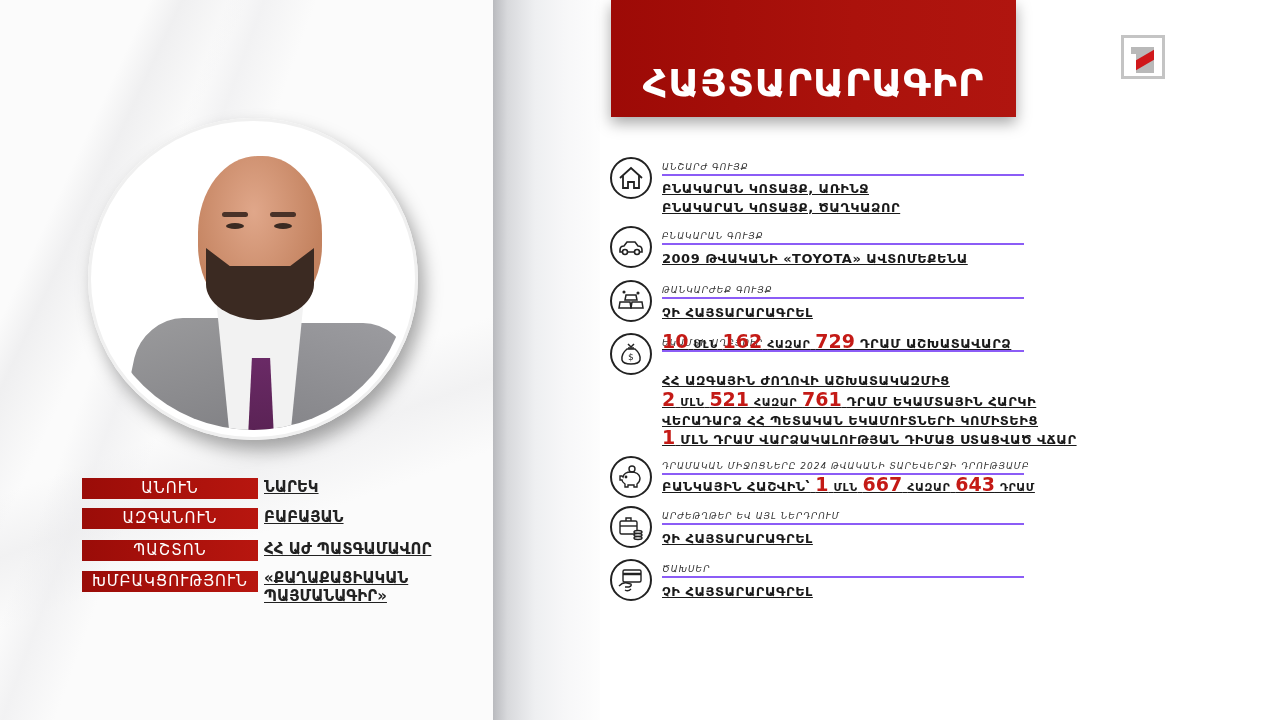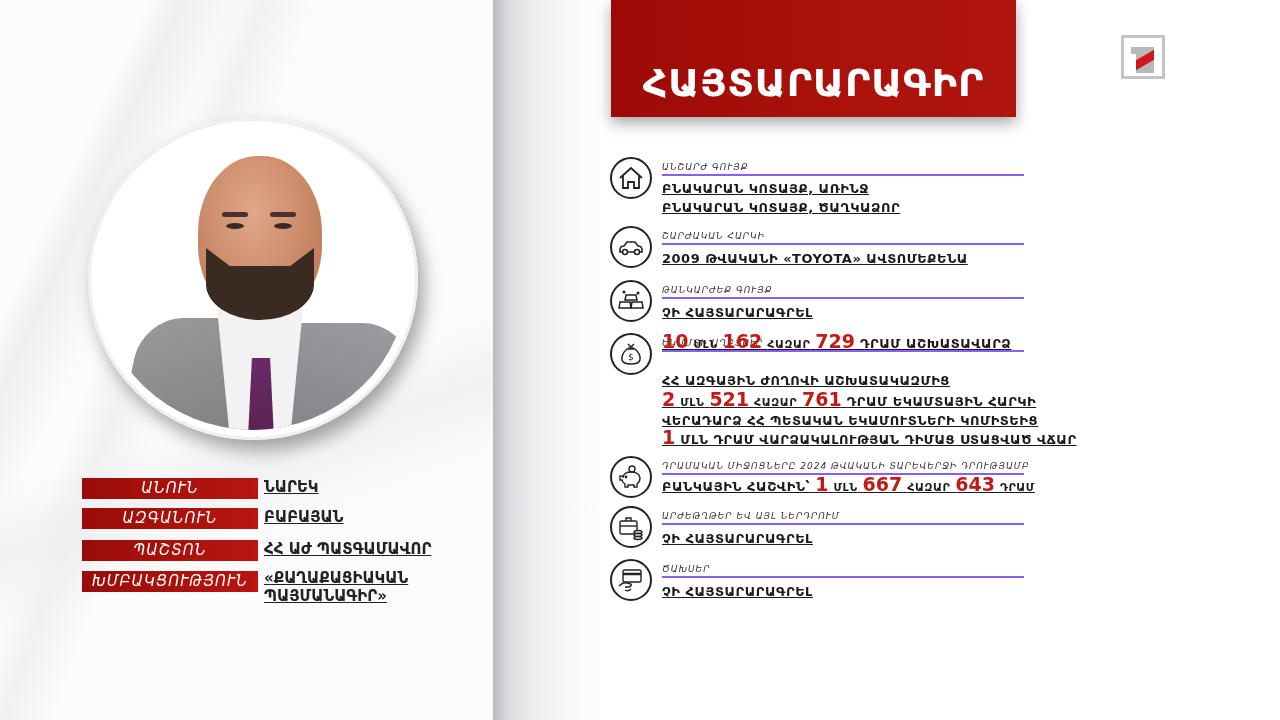--- a/index.html
+++ b/index.html
@@ -98,21 +98,21 @@
     clip-path:polygon(0 0, 22% 25%, 78% 25%, 100% 0, 100% 100%, 0 100%);
   }
   .p-eye { position:absolute; top:95px; width:18px; height:6px; background:#3a2a22; border-radius:50%; }
   .p-brow { position:absolute; top:84px; width:26px; height:5px; background:#4a3228; border-radius:3px; }
 
   
   .info-row { position:absolute; left:82px; height:21px; }
   .info-label {
     position:absolute; left:0; top:0; width:176px; height:21px;
     background:linear-gradient(90deg,#9a0c08,#b8160f);
-    color:#fff; text-align:center; font-style:italic;
+    color:#fff; text-align:center; 
     font-size:15px; line-height:21px; letter-spacing:1px;
   }
   .info-value {
     position:absolute; left:182px; top:0; white-space:nowrap;
     color:#222; font-weight:bold; font-size:15px; line-height:19px;text-decoration:underline;
   }
 
   
   .item { position:absolute; left:610px; }
   .item-icon {
@@ -201,21 +201,21 @@
 
 <div class="item" style="top:226px">
   <div class="item-icon">
     <svg viewBox="0 0 28 28" fill="none" stroke="#222" stroke-width="1.6">
         <path d="M3 17 Q3 13 7 13 L10 9 H18 L21 13 Q25 13 25 17 V19 H3 Z"></path>
         <circle cx="8" cy="19" r="2.5" fill="#fff"></circle>
         <circle cx="20" cy="19" r="2.5" fill="#fff"></circle>
       </svg>
   </div>
   <div class="item-head">
-      <span class="item-cat">ՇԱՐԺԱԿԱՆ ՀԱՐԿԻ</span>
+      <span class="item-cat">ԲՆԱԿԱՐԱՆ ԳՈՒՅՔ</span>
     </div>
   <div class="item-line" style="top:25px">2009 ԹՎԱԿԱՆԻ «TOYOTA» ԱՎՏՈՄԵՔԵՆԱ</div>
 </div>
 
 <div class="item" style="top:280px">
   <div class="item-icon">
     <svg viewBox="0 0 28 28" fill="none" stroke="#222" stroke-width="1.5">
         <path d="M9 8 H19 L20 13 H8 Z"></path>
         <path d="M3 15 H13 L14 21 H2 Z"></path>
         <path d="M15 15 H25 L26 21 H14 Z"></path>

